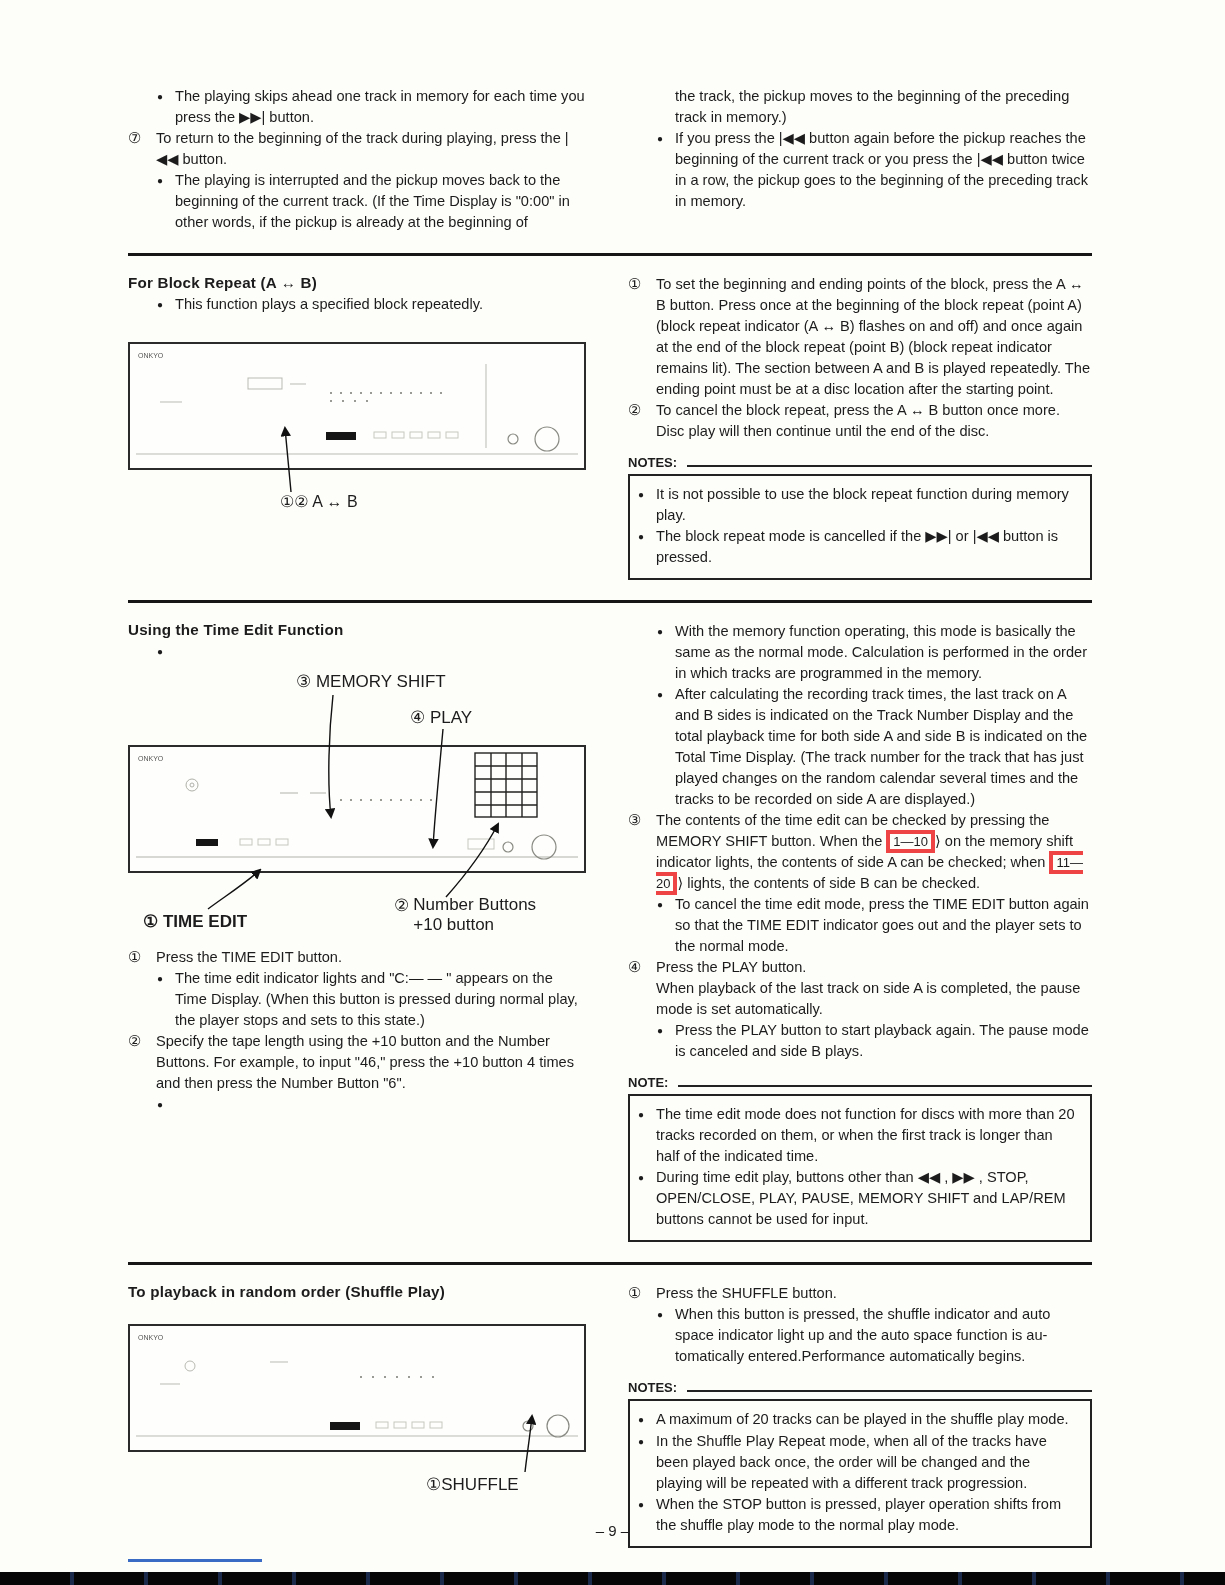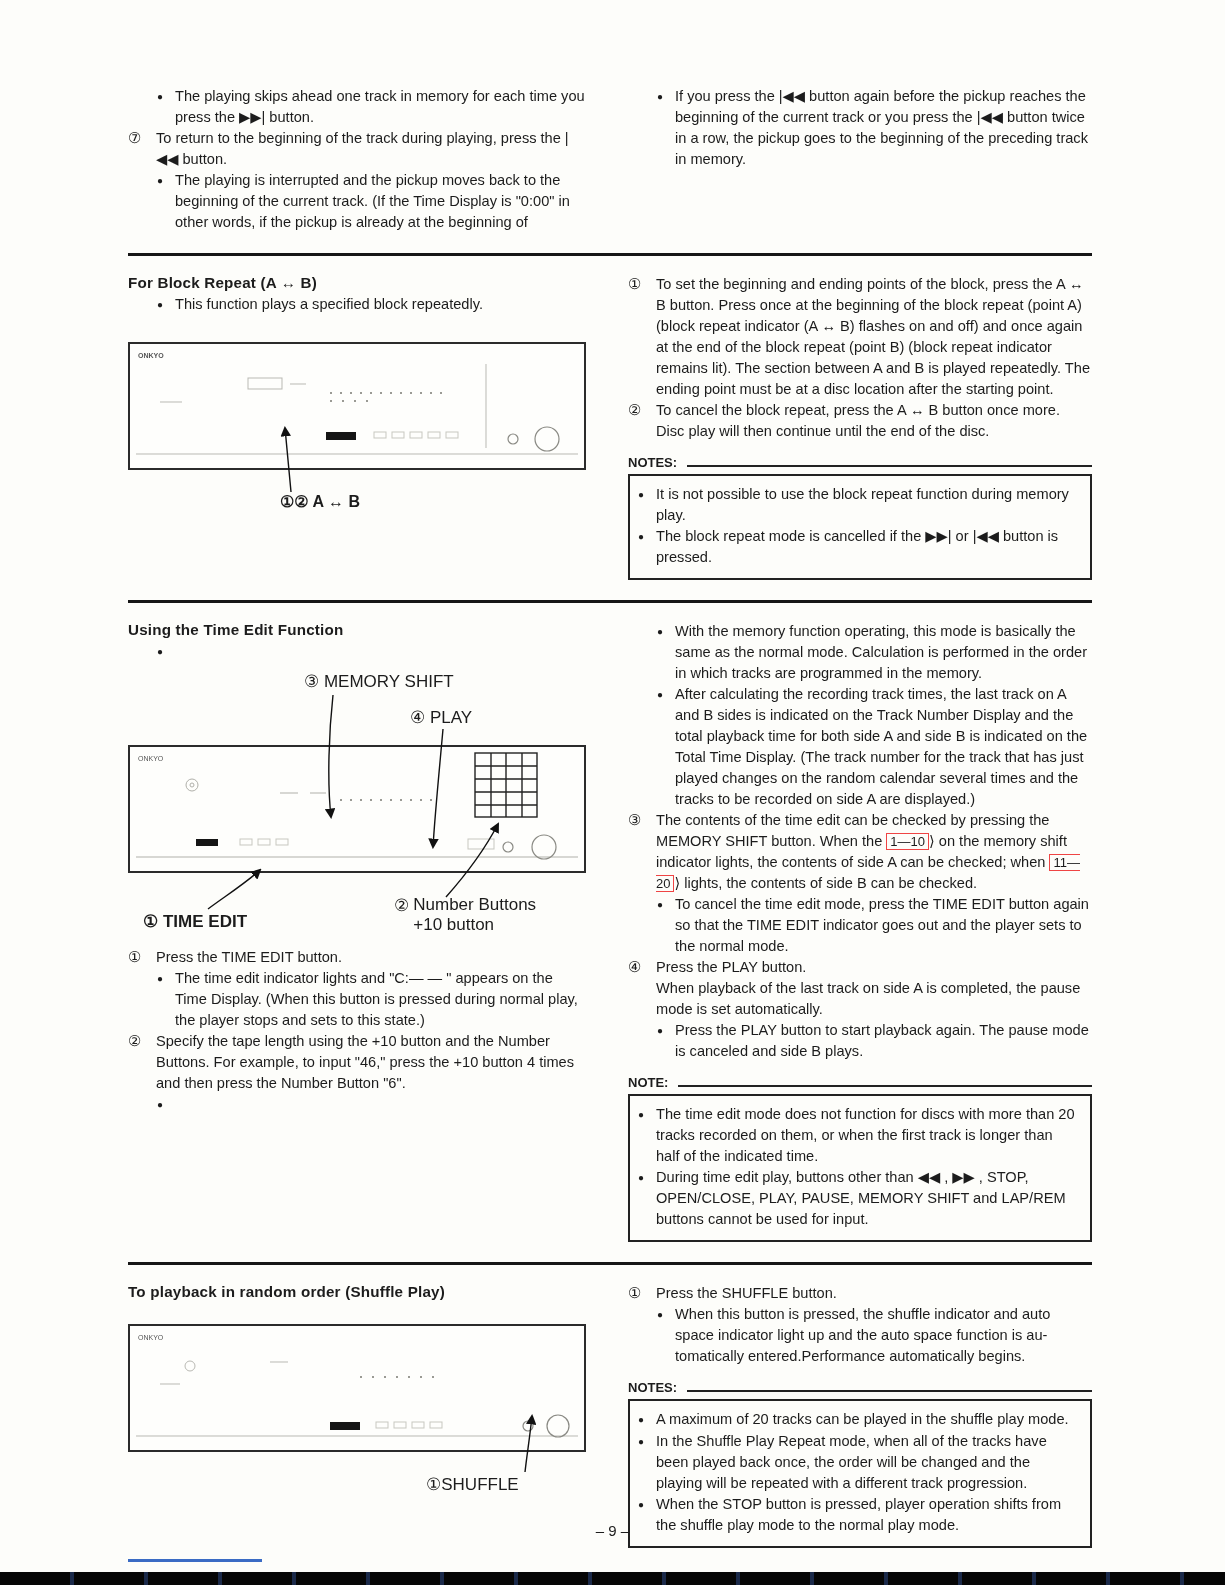--- a/index.html
+++ b/index.html
@@ -18,24 +18,24 @@
   .bullet-item { display:flex; }
   .bullet-item > .dot { flex:none; width:20px; font-size:10px; line-height:20.5px; padding-left:2px; padding-top:1px; }
   .indent1 { padding-left:27px; }
   .num-item { display:flex; }
   .num-item > .num { flex:none; width:28px; font-size:14.8px; line-height:20.5px; }
   .cont { padding-left:47px; }
   hr.rule { border:0; border-top:3px solid #161616; margin:20px 0 18px 0; }
   .notes-head { display:flex; align-items:flex-end; font-weight:bold; font-size:13px; margin-top:13px; }
   .notes-head .hline { flex:1; border-bottom:2px solid #222; margin:0 0 3px 10px; }
   .notes-box { border:2px solid #222; padding:8px 10px 10px 6px; margin-top:4px; }
-  .boxed { border:1px solid #ef4444; padding:0 3px; font-size:13px; }
+  .boxed { border:4px solid #ef4444; padding:0 3px; font-size:13px; }
   
   .figure { position:relative; width:460px; }
-  .fig1 { height:186px; margin-top:26px;font-weight:bold; }
+  .fig1 { height:186px; margin-top:26px; }
   .fig2 { height:268px; margin-top:8px; margin-bottom:8px; }
   .fig3 { height:186px; margin-top:24px; }
   .fig-diagram { position:absolute; left:0; width:458px; height:128px; border:2px solid #2b2b2b; background:#fefefc; }
   .fig2 .fig-diagram { top:74px; }
   .fig-overlay { position:absolute; left:0; top:0; width:100%; height:100%; pointer-events:none; }
   .fig-label { position:absolute; font-size:17px; white-space:nowrap; }
   .fig-label.small { font-size:16px; }
   .nb-row { display:flex; gap:4px; }
   .page-number { position:absolute; left:0; right:0; bottom:46px; text-align:center; font-size:15px; }
   .blue-mark { position:absolute; left:128px; bottom:23px; width:134px; height:3px; background:#3a6bc4; }
@@ -57,20 +57,21 @@
         <div class="num-item">
           <span class="num">⑦</span>
           <p>To return to the beginning of the track during playing, press the  |◀◀  button.</p>
         </div>
         <div class="bullet-item indent1">
           <span class="dot">●</span>
           <p>The playing is interrupted and the pickup moves back to the beginning of the current track. (If the Time Display is "0:00" in other words, if the pickup is already at the beginning of</p>
         </div>
       </div>
       <div class="col-r">
+        <p class="cont">the track, the pickup moves to the beginning of the preceding track in memory.)</p>
         <div class="bullet-item indent1">
           <span class="dot">●</span>
           <p>If you press the  |◀◀  button again before the pickup reaches the beginning of the current track or you press the  |◀◀ button twice in a row, the pickup goes to the beginning of the preceding track in memory.</p>
         </div>
       </div>
     </section>
 
     <hr class="rule">
 
     <section class="two-col">
@@ -165,21 +166,21 @@
     <hr class="rule">
 
     <section class="two-col">
       <div class="col-l">
         <h3>Using the Time Edit Function</h3>
         <div class="bullet-item indent1">
           <span class="dot">●</span>
         </div>
 
         <div class="figure fig2">
-          <div class="fig-label" style="left:176px; top:0;">③ MEMORY SHIFT</div>
+          <div class="fig-label" style="left:168px; top:0;">③ MEMORY SHIFT</div>
           <div class="fig-label" style="left:282px; top:36px;">④ PLAY</div>
 
           <div class="fig-diagram">
             <svg viewBox="0 0 454 124" width="100%" height="100%">
               <text x="8" y="14" font-size="7" fill="#555">ONKYO</text>
               <g stroke="#b0b0aa" fill="none" stroke-width="1">
                 <circle cx="62" cy="38" r="6"></circle>
                   <circle cx="62" cy="38" r="2"></circle>
                 <line x1="150" y1="46" x2="168" y2="46"></line>
                 <line x1="180" y1="46" x2="196" y2="46"></line>

